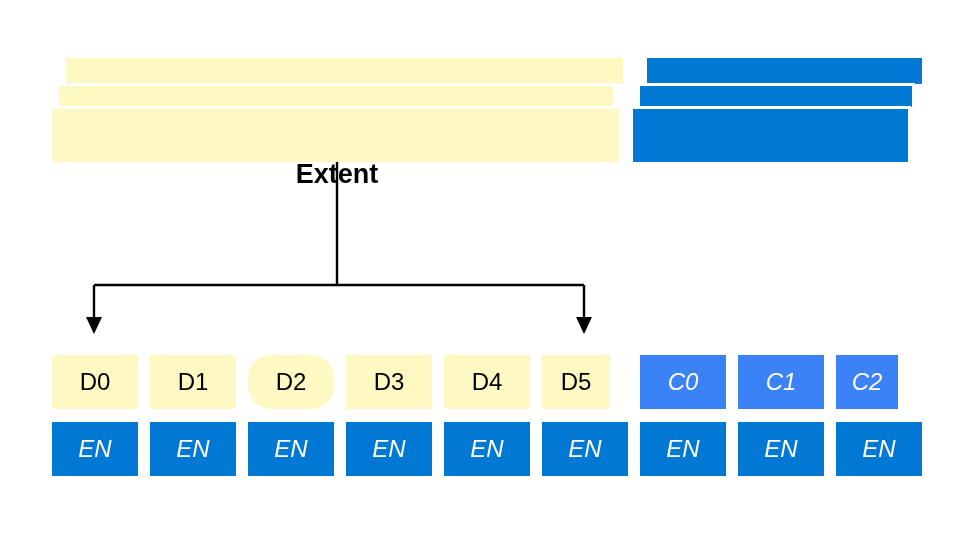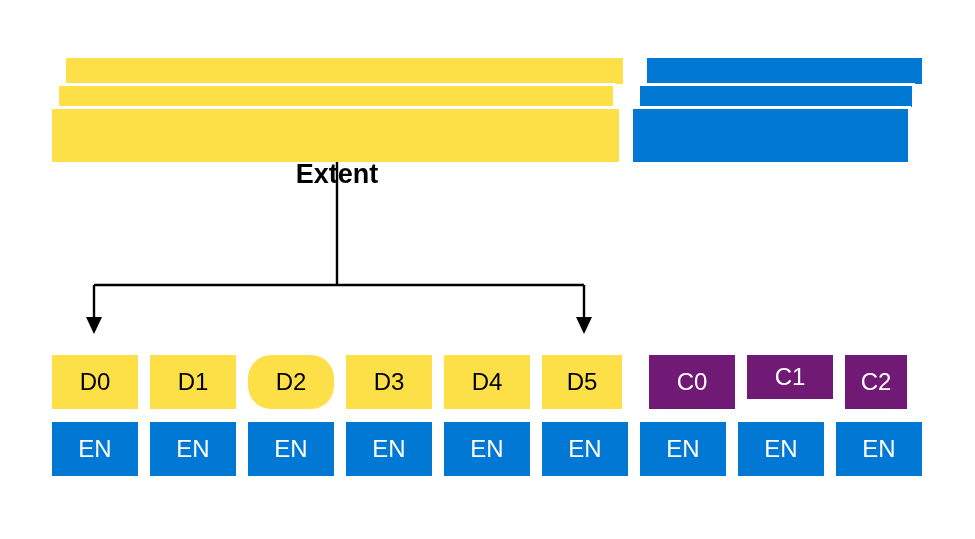--- a/index.html
+++ b/index.html
@@ -50,26 +50,26 @@
     z-index: 4;
     display: flex;
     align-items: center;
     justify-content: center;
     white-space: nowrap;
     pointer-events: none;
     margin-top: 40px;
   }
 
   
-  .c-cyan  { background: #fde047; }
+  .c-cyan  { background: #fef9c3; }
   .c-blue  { background: #0078d4; }
-  .c-gray  { background: #701a75; margin-left: 9px; }
+  .c-gray  { background: #3b82f6; }
 
   .t-dark  { color: #000000; }
-  .t-light { color: #ffffff; }
+  .t-light { color: #ffffff; font-style: italic; }
 
   
   .title-lg {
     font-size: 27px;
     font-weight: 700;
   }
   .title-en {
     font-size: 27px;
     font-weight: 400;
   }
@@ -120,23 +120,23 @@
     <div class="stack-layer c-blue layer-front" style="left:633px; top:106px; width:278px; height:56px;"></div>
     <div class="stack-title title-en t-light" style="left:633px; top:106px; width:278px; height:56px;">EN</div>
   </div>
 
   <div>
     <div class="box c-cyan cell-label t-dark" style="left:52px;  top:355px; width:86px; height:54px;">D0</div>
     <div class="box c-cyan cell-label t-dark" style="left:150px; top:355px; width:86px; height:54px;text-align:center;">D1</div>
     <div class="box c-cyan cell-label t-dark" style="left:248px; top:355px; width:86px; height:54px;border-radius:23px;">D2</div>
     <div class="box c-cyan cell-label t-dark" style="left:346px; top:355px; width:86px; height:54px;text-align:right;">D3</div>
     <div class="box c-cyan cell-label t-dark" style="left:444px; top:355px; width:86px; height:54px;">D4</div>
-    <div class="box c-cyan cell-label t-dark" style="left:542px; top:355px; width:80px; height:54px;">D5</div>
+    <div class="box c-cyan cell-label t-dark" style="left:542px; top:355px; width:68px; height:54px;">D5</div>
     <div class="box c-gray cell-label t-light" style="left:640px; top:355px; width:86px; height:54px;">C0</div>
-    <div class="box c-gray cell-label t-light" style="left:738px; top:355px; width:86px; height:44px;">C1</div>
+    <div class="box c-gray cell-label t-light" style="left:738px; top:355px; width:86px; height:54px;">C1</div>
     <div class="box c-gray cell-label t-light" style="left:836px; top:355px; width:62px; height:54px;">C2</div>
   </div>
 
   <div>
     <div class="box c-blue cell-label t-light" style="left:52px;  top:422px; width:86px; height:54px;">EN</div>
     <div class="box c-blue cell-label t-light" style="left:150px; top:422px; width:86px; height:54px;">EN</div>
     <div class="box c-blue cell-label t-light" style="left:248px; top:422px; width:86px; height:54px;">EN</div>
     <div class="box c-blue cell-label t-light" style="left:346px; top:422px; width:86px; height:54px;">EN</div>
     <div class="box c-blue cell-label t-light" style="left:444px; top:422px; width:86px; height:54px;">EN</div>
     <div class="box c-blue cell-label t-light" style="left:542px; top:422px; width:86px; height:54px;">EN</div>

